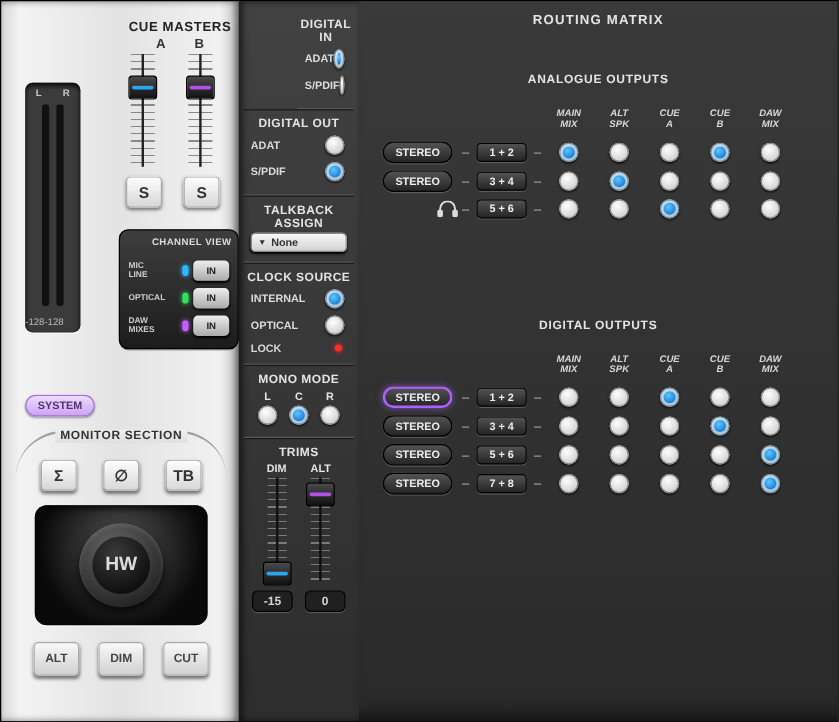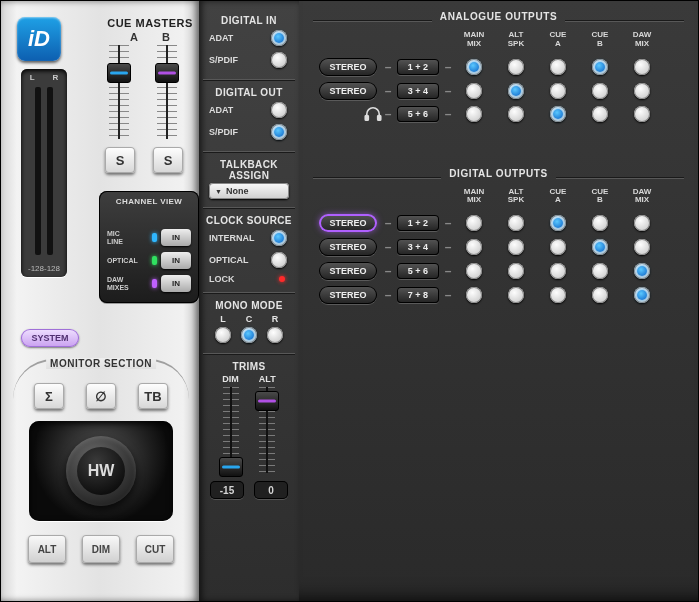--- a/index.html
+++ b/index.html
@@ -16,24 +16,24 @@
   .cap{position:absolute;left:50%;transform:translateX(-50%);width:22px;height:18px;border-radius:3px;background:linear-gradient(#4a4a4a,#111);border:1px solid #000;}
   .cap::after{content:"";position:absolute;left:2px;right:2px;top:50%;height:3px;border-radius:2px;transform:translateY(-50%);}
   .cap.blue::after{background:#29a6ef;} .cap.purple::after{background:#b050e4;}
   .s-btns{position:absolute;top:146px;left:104px;display:flex;gap:18px;}
   .sq{width:30px;height:26px;border-radius:4px;background:linear-gradient(#fff,#d6d6d6);box-shadow:0 2px 3px rgba(0,0,0,.5),inset 0 0 0 1px #aaa;display:flex;align-items:center;justify-content:center;font-weight:700;font-size:13px;color:#333;cursor:pointer;}
   
   .meter-frame{position:absolute;left:20px;top:68px;width:46px;height:208px;border-radius:6px;background:#3b3b3b;box-shadow:inset 0 2px 4px #000,0 1px 0 #fff;}
   .lr{position:absolute;top:4px;left:0;right:0;display:flex;justify-content:space-around;font-size:8px;color:#ccc;font-weight:700;}
   .bar{position:absolute;top:18px;bottom:22px;width:6px;background:#111;border-radius:2px;}
   .bL{left:14px;} .bR{right:14px;}
-  .mvals{position:absolute;bottom:4px;left:0;right:0;display:flex;justify-content:center;font-size:8px;color:#bbb;}
+  .mvals{position:absolute;bottom:4px;left:0;right:0;display:flex;justify-content:flex-start;font-size:8px;color:#bbb;}
   
   .chan{position:absolute;left:98px;top:190px;width:88px;border-radius:8px;background:linear-gradient(#3e3e3e,#1c1c1c);padding:6px 6px 8px;box-shadow:0 1px 0 #999, inset 0 0 0 1px #000;}
-  .chan-title{font-size:8px;color:#ddd;font-weight:700;text-align:center;letter-spacing:.4px;margin-bottom:20px;}
+  .chan-title{font-size:8px;color:#ddd;font-weight:700;text-align:right;letter-spacing:.4px;margin-bottom:8px;}
   .chrow{display:flex;align-items:center;justify-content:space-between;padding:3px 2px;}
   .chlabel{font-size:7px;font-weight:700;color:#ccc;line-height:1.1;width:36px;}
   .in-btn{width:30px;height:17px;border-radius:4px;background:linear-gradient(#eee,#aaa);font-size:8px;font-weight:700;color:#222;display:flex;align-items:center;justify-content:center;position:relative;box-shadow:0 1px 2px #000;}
   .led{position:absolute;left:-9px;top:4px;width:5px;height:9px;border-radius:2px;}
   .led.b{background:#2fb7ff;box-shadow:0 0 4px #2fb7ff;}
   .led.g{background:#30e060;box-shadow:0 0 4px #30e060;}
   .led.p{background:#c060ff;box-shadow:0 0 4px #c060ff;}
   
   .logo{position:absolute;left:16px;top:302px;font-family:Georgia,serif;font-size:22px;color:#222;}
   .logo sup{font-size:10px;}
@@ -43,21 +43,21 @@
   .mon-h{position:relative;top:-8px;background:linear-gradient(#eee,#e0e0e0);display:inline-block;padding:0 4px;left:50%;transform:translateX(-50%);font-size:10px;font-weight:700;color:#333;letter-spacing:.5px;}
   .mon-btns{display:flex;justify-content:center;gap:22px;margin-top:4px;}
   .knob-box{margin:12px auto 0;width:144px;height:100px;border-radius:10px;background:radial-gradient(circle at 50% 35%,#555,#0a0a0a 70%);box-shadow:inset 0 2px 6px #000,0 1px 0 #fff;position:relative;}
   .knob{position:absolute;left:50%;top:50%;width:70px;height:70px;border-radius:50%;background:radial-gradient(circle at 40% 30%,#666,#111);transform:translate(-50%,-50%);box-shadow:0 4px 8px rgba(0,0,0,.8),inset 0 2px 4px rgba(255,255,255,.15);}
   .knob-inner{position:absolute;left:50%;top:50%;width:48px;height:48px;border-radius:50%;background:radial-gradient(circle at 40% 30%,#3a3a3a,#000);transform:translate(-50%,-50%);display:flex;align-items:center;justify-content:center;color:#ddd;font-size:16px;font-weight:700;}
   .mon-foot{display:flex;justify-content:center;gap:16px;margin-top:14px;}
   .foot-btn{width:38px;height:28px;border-radius:4px;background:linear-gradient(#fafafa,#cfcfcf);box-shadow:0 2px 3px rgba(0,0,0,.5),inset 0 0 0 1px #aaa;display:flex;align-items:center;justify-content:center;font-size:10px;font-weight:700;color:#444;cursor:pointer;}
   
   .center{width:100px;height:100%;background:linear-gradient(180deg,#424242,#2d2d2d);box-shadow:inset 3px 0 6px rgba(0,0,0,.6), -1px 0 0 #000,1px 0 0 #000;padding:8px 4px;box-sizing:border-box;color:#e4e4e4;}
   .sect{border-top:1px solid #1a1a1a;border-bottom:1px solid #585858;padding:6px 0 8px;position:relative;}
-  .sect:first-child{border-top:none;}
+  .sect:first-child{border-top:none;margin-left:45px;}
   .shead{font-size:10px;font-weight:700;text-align:center;letter-spacing:.4px;margin-bottom:1px;}
   .opt{display:flex;align-items:center;justify-content:space-between;padding:3px 8px 3px 6px;}
   .opt-l{font-size:9px;font-weight:700;color:#dcdcdc;}
   .radio{width:16px;height:16px;border-radius:50%;background:radial-gradient(circle at 40% 35%,#fefefe,#bcbcbc);box-shadow:0 1px 2px #000, inset 0 0 0 1px #888;position:relative;cursor:pointer;}
   .radio.sel::after{content:"";position:absolute;inset:3px;border-radius:50%;background:radial-gradient(circle at 40% 35%,#5ac8ff,#0a62c6);box-shadow:0 0 4px #2aa8ff;}
   .select{margin:2px 6px 0;height:16px;border-radius:4px;background:linear-gradient(#fafafa,#cfcfcf);font-size:9px;color:#333;font-weight:600;display:flex;align-items:center;padding:0 6px;gap:4px;box-shadow:inset 0 0 0 1px #888,0 1px 2px #000;cursor:pointer;}
   .tri{font-size:7px;}
   .mono{display:flex;justify-content:center;gap:10px;padding:2px 0;}
   .mono-col{display:flex;flex-direction:column;align-items:center;gap:3px;font-size:9px;font-weight:700;}
   .trim-wrap{display:flex;justify-content:center;gap:20px;margin-top:2px;}
@@ -65,42 +65,41 @@
   .tlabel{font-size:9px;font-weight:700;}
   .tfader{width:16px;height:86px;background:repeating-linear-gradient(#7a7a7a 0 1px,transparent 1px 6px);position:relative;}
   .tfader::before{content:"";position:absolute;left:50%;top:0;width:2px;height:100%;background:#111;transform:translateX(-1px);}
   .value-pill{margin:8px auto 0;display:flex;gap:10px;justify-content:center;}
   .pill{width:34px;height:18px;border-radius:5px;background:#202020;color:#d5d5d5;font-size:10px;font-weight:700;display:flex;align-items:center;justify-content:center;box-shadow:inset 0 0 0 1px #000,0 1px 0 #555;}
   .lock{display:flex;align-items:center;justify-content:space-between;padding:3px 10px 0 6px;font-size:9px;font-weight:700;color:#d8d8d8;}
   .lock-led{width:6px;height:6px;border-radius:50%;background:#ff2a2a;box-shadow:0 0 4px #ff2a2a;}
   
   .right{flex:1;height:100%;background:linear-gradient(#3a3a3a,#2a2a2a);padding:10px 14px;box-sizing:border-box;color:#e5e5e5;box-shadow:inset 0 -20px 20px -20px #000;overflow:hidden;}
   .r-head{font-size:11px;font-weight:700;text-align:center;letter-spacing:1px;}
-  .sub-wrap{display:flex;align-items:flex-end;gap:8px;margin:0 0 6px;}
+  .sub-wrap{display:flex;align-items:center;gap:8px;margin:28px 0 6px;flex-direction:column;}
   .sub-line{flex:1;border-top:1px solid #1a1a1a;border-bottom:1px solid #585858;}
   .sub-h{font-size:10px;font-weight:700;letter-spacing:.6px;}
   .cols{display:grid;grid-template-columns:90px 50px repeat(5,42px);align-items:center;justify-items:center;font-size:8px;font-weight:700;color:#d8d8d8;line-height:1.1;text-align:center;}
-  .col-row{padding:3px 0;}
+  .col-row{padding:3px 0;font-style:italic;}
   .stereo-pill{width:58px;height:18px;border-radius:9px;background:linear-gradient(#555,#222);display:flex;align-items:center;justify-content:center;font-size:9px;font-weight:700;color:#eee;box-shadow:inset 0 0 0 1px #000,0 1px 0 #5a5a5a;cursor:pointer;}
   .stereo-pill.lit{box-shadow:inset 0 0 0 2px #b060ff,0 0 6px rgba(176,96,255,.6);}
   .pair-pill{width:42px;height:16px;border-radius:4px;background:linear-gradient(#555,#222);display:flex;align-items:center;justify-content:center;font-size:9px;font-weight:700;color:#eee;box-shadow:inset 0 0 0 1px #000,0 1px 0 #5a5a5a;}
   .dash{color:#888;font-weight:700;font-size:12px;}
   .mrad{width:16px;height:16px;border-radius:50%;background:radial-gradient(circle at 40% 35%,#fdfdfd,#bfbfbf);box-shadow:0 1px 2px #000,inset 0 0 0 1px #888;position:relative;cursor:pointer;}
   .mrad.sel::after{content:"";position:absolute;inset:3px;border-radius:50%;background:radial-gradient(circle at 40% 35%,#5ac8ff,#0a62c6);box-shadow:0 0 4px #2aa8ff;}
   .mrow{display:grid;grid-template-columns:70px 10px 50px 10px repeat(5,42px);align-items:center;justify-items:center;margin:6px 0;}
   .hp{width:20px;height:14px;}
   .hp svg{width:100%;height:100%;}
 </style>
 </head>
 <body>
 
 <div class="root">
 
   <div class="left">
-    <div class="id-badge">iD</div>
 
     <div class="cue-head">
       <div class="header">CUE MASTERS</div>
       <div class="ab-row">
         <span>A</span>
         <span>B</span>
       </div>
     </div>
     <div class="faders">
       <div class="fader">
@@ -255,20 +254,21 @@
           </div>
         </div>
       <div class="value-pill">
         <div class="pill">-15</div>
         <div class="pill">0</div>
       </div>
     </div>
   </div>
 
   <div class="right">
+    <div class="r-head">ROUTING MATRIX</div>
 
     <div class="sub-wrap">
         <div class="sub-line"></div>
         <div class="sub-h">ANALOGUE OUTPUTS</div>
         <div class="sub-line"></div>
       </div>
     <div class="cols col-row" id="an-head">
         <span style="grid-column: 1 / span 2;"></span>
         <span style="white-space: pre;">MAIN
 MIX</span>

